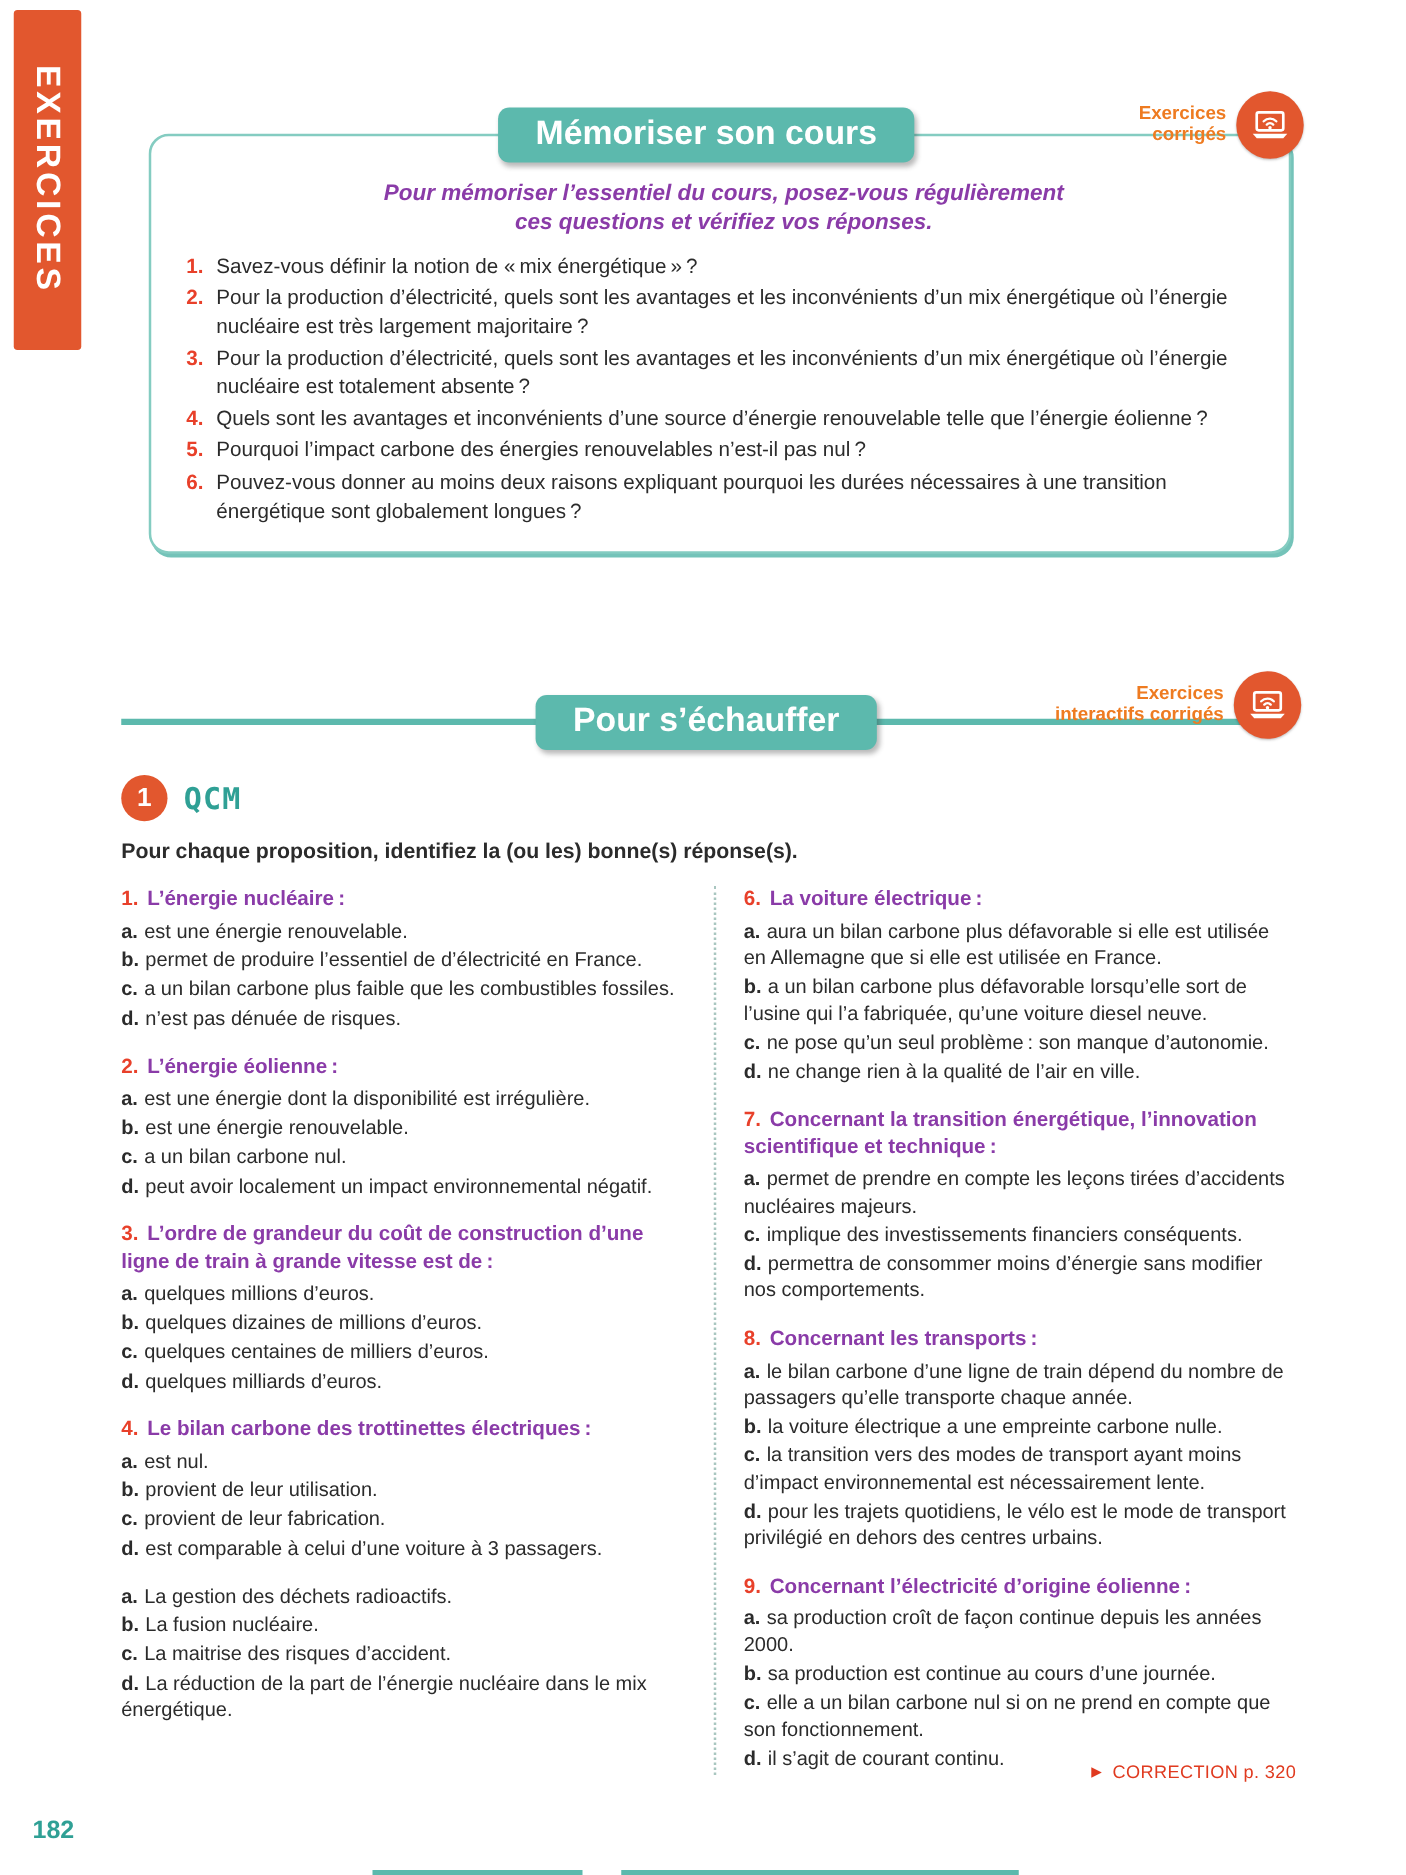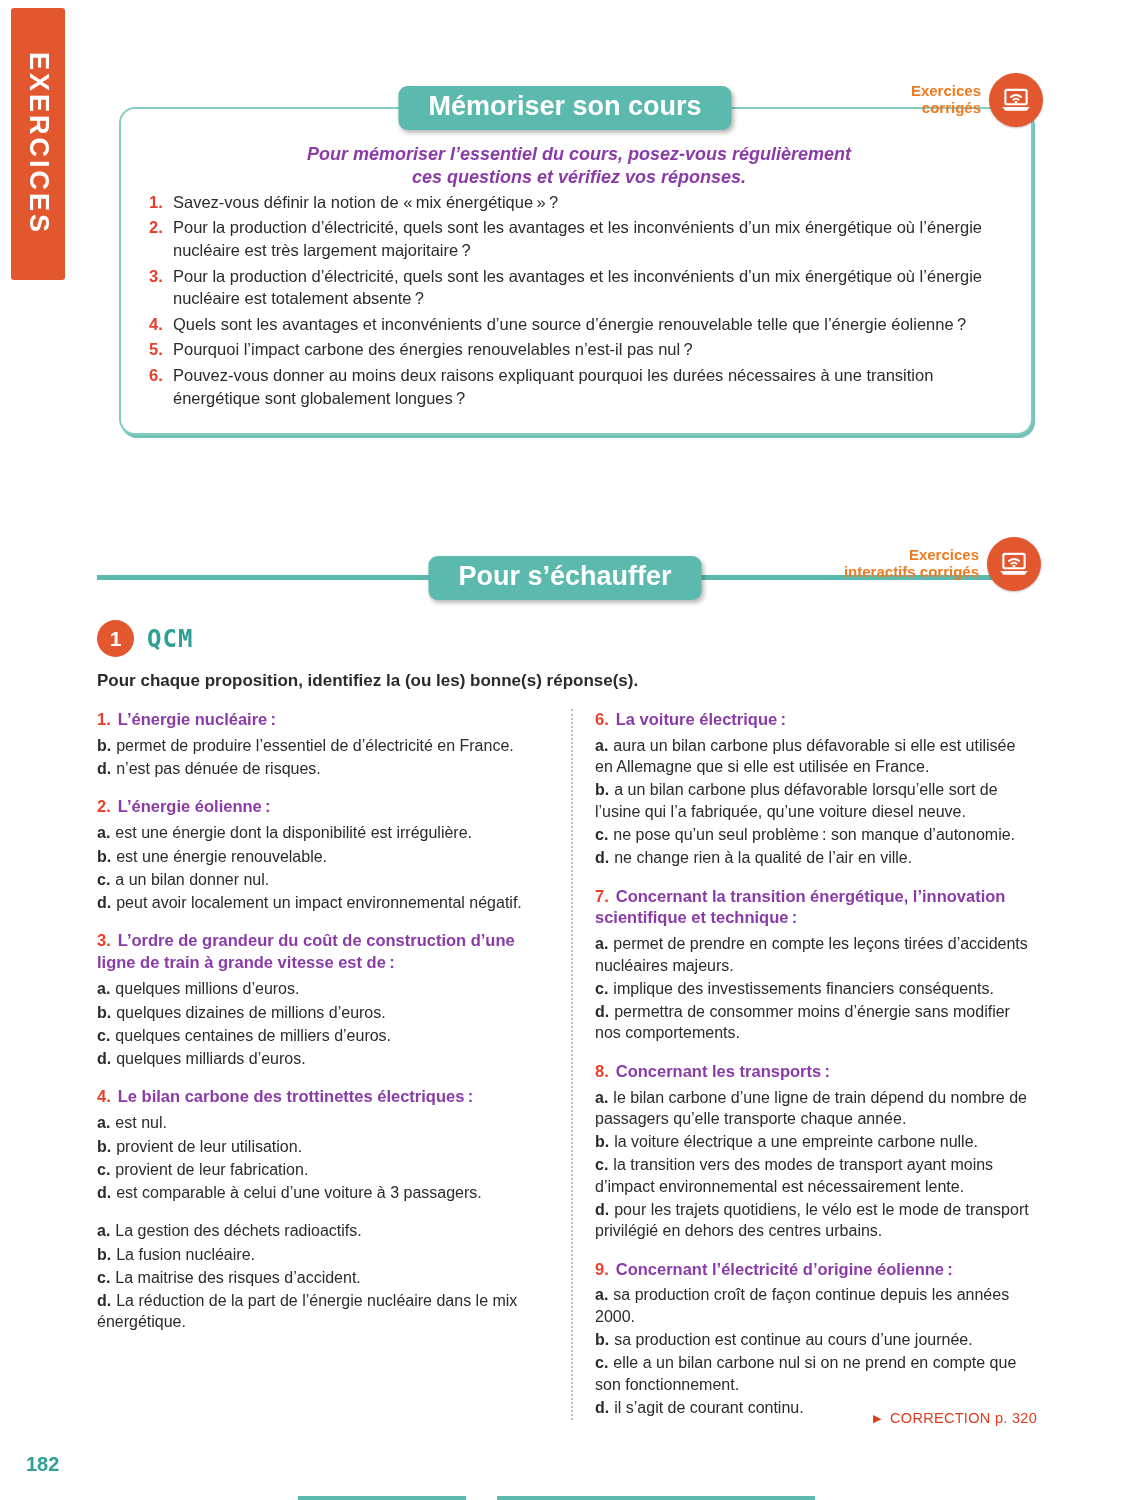--- a/index.html
+++ b/index.html
@@ -54,21 +54,21 @@
   .memo-banner{top:0;}
   .memo-badge{right:-10px;top:-13px;}
   .memo-box{
     margin-top:21px;background:#fff;
     border:2px solid #84ccc1;border-radius:16px;
     box-shadow:2px 3px 0 rgba(92,185,173,.85);
     padding:34px 22px 18px 28px;min-height:328px;
   }
   .memo-intro{
     text-align:center;color:var(--purple);font-weight:bold;font-style:italic;
-    font-size:18px;line-height:1.3;margin-bottom:1px;
+    font-size:18px;line-height:1.3;margin-bottom:12px;
   }
   .memo-q{display:flex;font-size:16.5px;line-height:1.37;margin-bottom:3px;}
   .memo-q .q-num{color:var(--number-red);font-weight:bold;flex:0 0 24px;}
   .memo-q .q-text{flex:1;}
 
   
   .warmup-section{position:absolute;left:97px;top:556px;width:936px;height:62px;}
   .warmup-line{position:absolute;left:0;right:0;top:19px;height:5px;background:var(--teal);z-index:1;}
   .warmup-banner{top:0;}
   .warmup-badge{right:-8px;top:-19px;}
@@ -203,28 +203,30 @@
       <div class="qcm-circle">
         <span>1</span>
       </div>
       <span class="qcm-title">QCM</span>
     </div>
     <p class="qcm-instruction">Pour chaque proposition, identifiez la (ou les) bonne(s) réponse(s).</p>
     <div class="qcm-columns">
       <div class="col col-left">
           <div class="qcm-block">
             <div class="qcm-block-title"><span class="num">1.</span><span class="title">L’énergie nucléaire :</span></div>
+            <div class="qcm-opt"><span class="letter">a.</span><span class="opt-text">est une énergie renouvelable.</span></div>
             <div class="qcm-opt"><span class="letter">b.</span><span class="opt-text">permet de produire l’essentiel de d’électricité en France.</span></div>
+            <div class="qcm-opt"><span class="letter">c.</span><span class="opt-text">a un bilan carbone plus faible que les combustibles fossiles.</span></div>
             <div class="qcm-opt"><span class="letter">d.</span><span class="opt-text">n’est pas dénuée de risques.</span></div>
           </div>
           <div class="qcm-block">
             <div class="qcm-block-title"><span class="num">2.</span><span class="title">L’énergie éolienne :</span></div>
             <div class="qcm-opt"><span class="letter">a.</span><span class="opt-text">est une énergie dont la disponibilité est irrégulière.</span></div>
             <div class="qcm-opt"><span class="letter">b.</span><span class="opt-text">est une énergie renouvelable.</span></div>
-            <div class="qcm-opt"><span class="letter">c.</span><span class="opt-text">a un bilan donner nul.</span></div>
+            <div class="qcm-opt"><span class="letter">c.</span><span class="opt-text">a un bilan carbone nul.</span></div>
             <div class="qcm-opt"><span class="letter">d.</span><span class="opt-text">peut avoir localement un impact environnemental négatif.</span></div>
           </div>
           <div class="qcm-block">
             <div class="qcm-block-title"><span class="num">3.</span><span class="title">L’ordre de grandeur du coût de construction d’une ligne de train à grande vitesse est de :</span></div>
             <div class="qcm-opt"><span class="letter">a.</span><span class="opt-text">quelques millions d’euros.</span></div>
             <div class="qcm-opt"><span class="letter">b.</span><span class="opt-text">quelques dizaines de millions d’euros.</span></div>
             <div class="qcm-opt"><span class="letter">c.</span><span class="opt-text">quelques centaines de milliers d’euros.</span></div>
             <div class="qcm-opt"><span class="letter">d.</span><span class="opt-text">quelques milliards d’euros.</span></div>
           </div>
           <div class="qcm-block">

